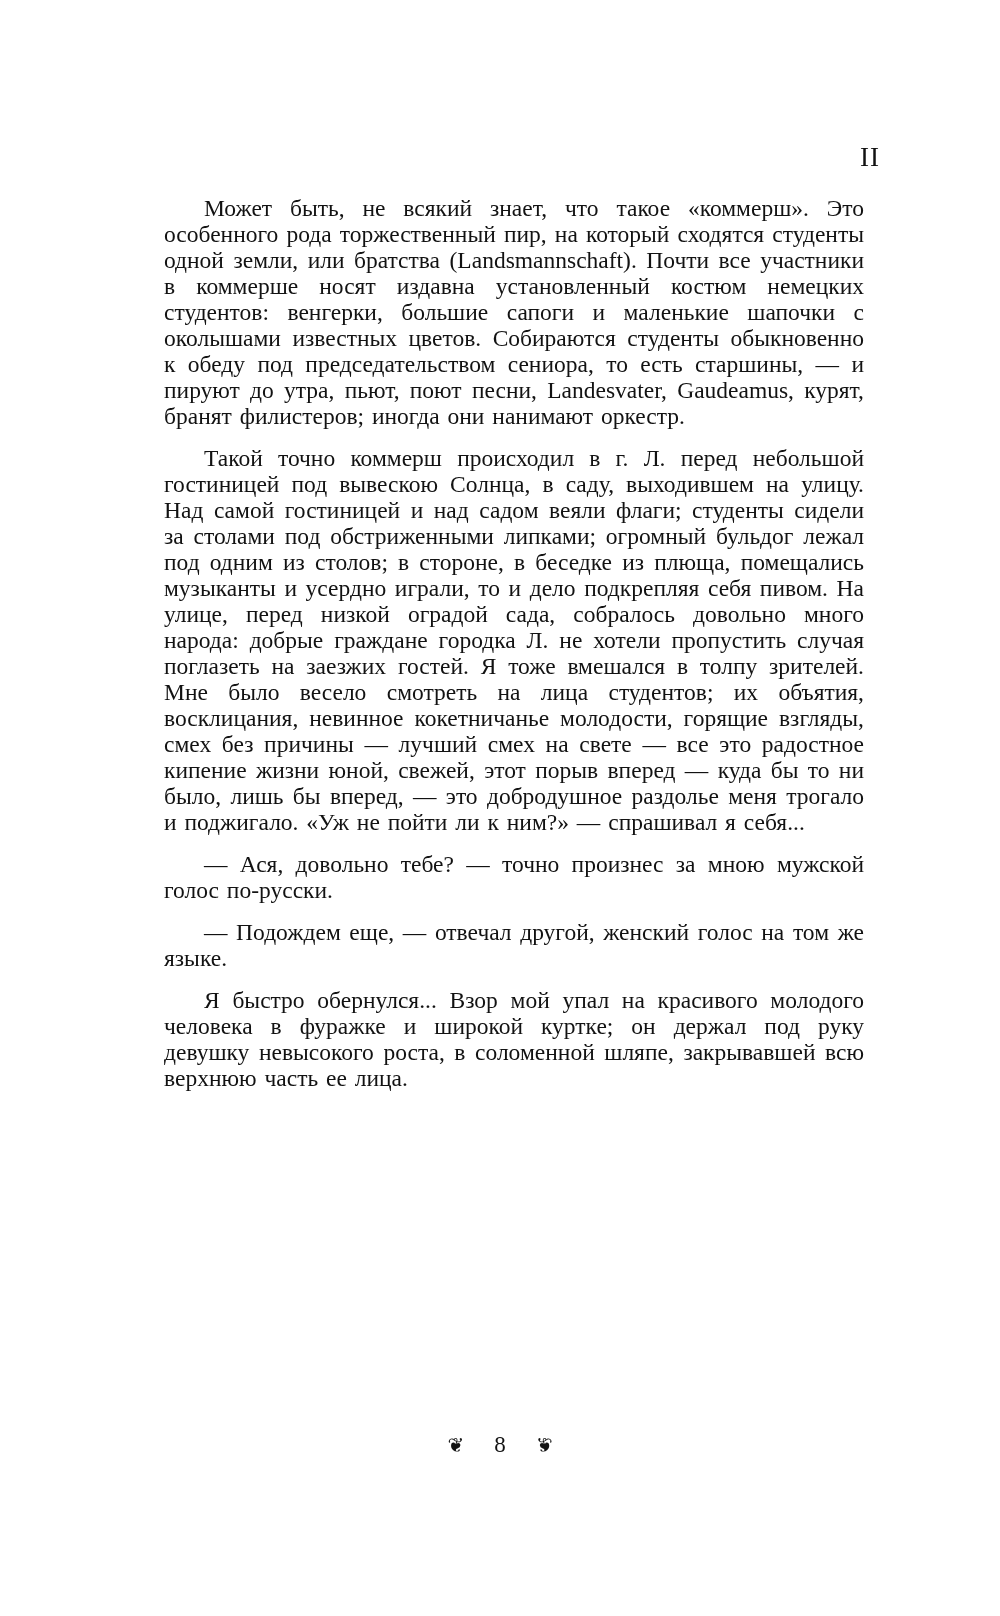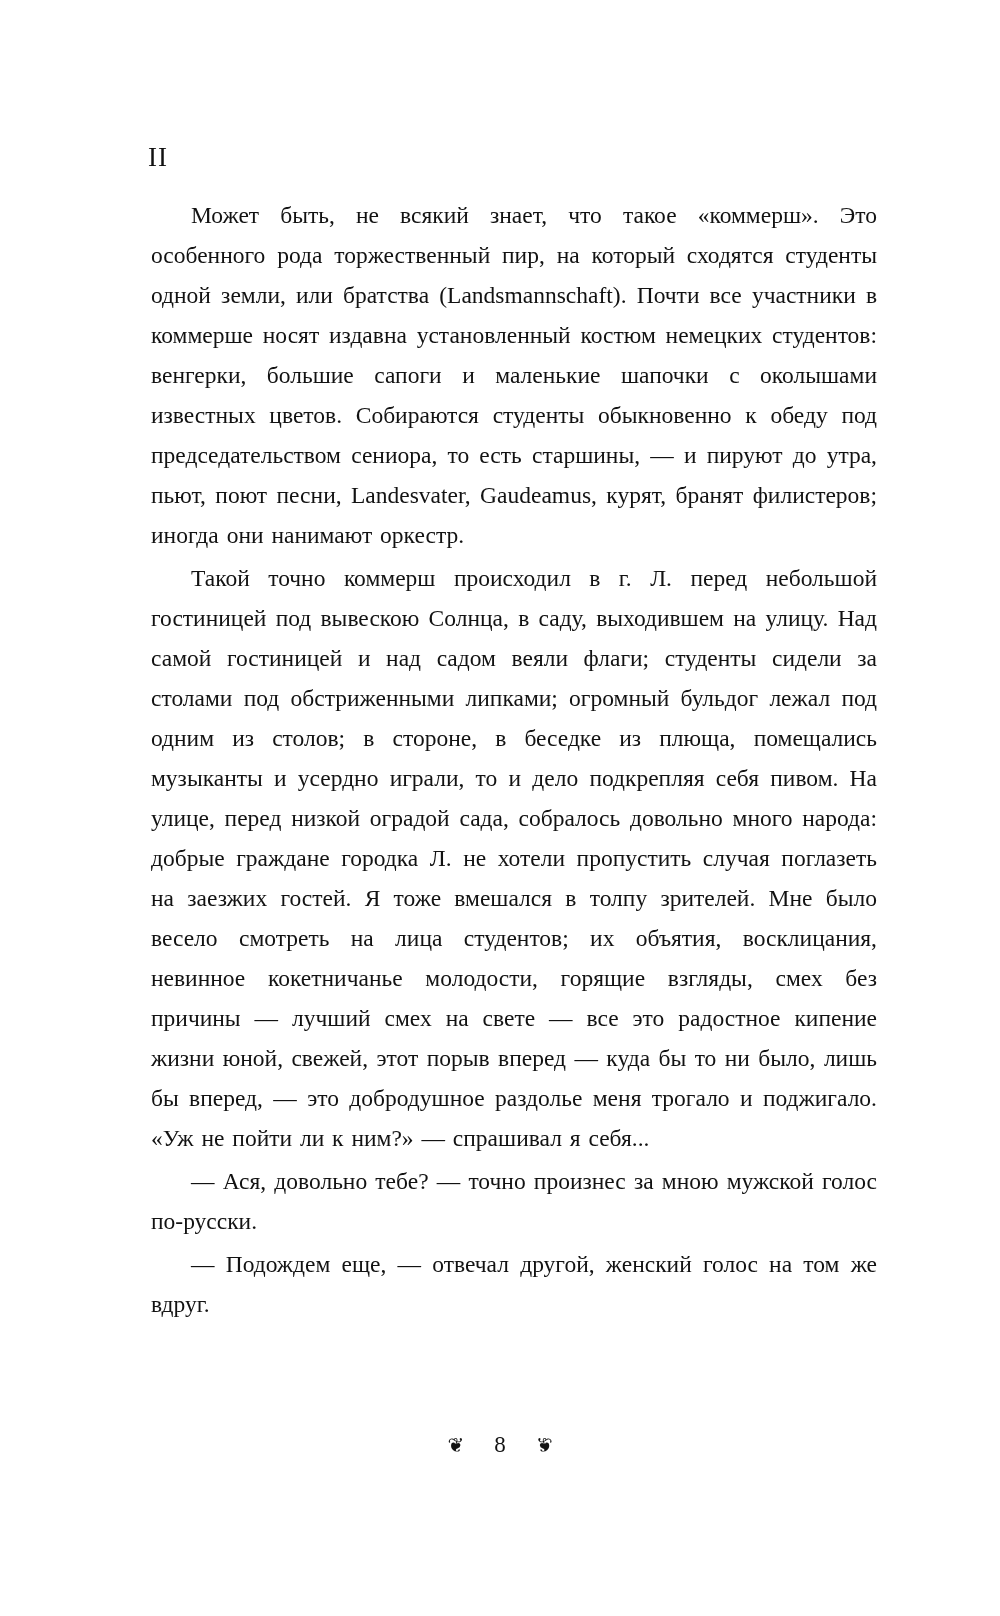--- a/index.html
+++ b/index.html
@@ -15,30 +15,30 @@
     color: #121212;
     overflow: hidden;
   }
   .book-page {
     position: absolute;
     left: 148px;
     top: 142px;
     width: 732px;
   }
   .chapter-heading {
-    text-align: left;
+    text-align: right;
     font-size: 27px;
     font-weight: 400;
     letter-spacing: 1px;
     margin: 0 0 22px 0;
   }
   .body-text p {
-    margin: 3px;
+    margin: 16px;
     font-size: 23.5px;
-    line-height: 40px;
+    line-height: 26px;
     text-indent: 40px;
     text-align: justify;
     word-spacing: 2px;
   }
   .page-footer {
     position: absolute;
     top: 1432px;
     left: 0;
     width: 1000px;
     display: flex;
@@ -62,21 +62,22 @@
 </head>
 <body>
 
 <div class="book-page">
   <h1 class="chapter-heading">II</h1>
 
   <div class="body-text">
     <p>Может быть, не всякий знает, что такое «коммерш». Это особенного рода торжественный пир, на который сходятся студенты одной земли, или братства (Landsmannschaft). Почти все участники в коммерше носят издавна установленный костюм немецких студентов: венгерки, большие сапоги и маленькие шапочки с околышами известных цветов. Собираются студенты обыкновенно к обеду под председательством сениора, то есть старшины, — и пируют до утра, пьют, поют песни, Landesvater, Gaudeamus, курят, бранят филистеров; иногда они нанимают оркестр.</p>
     <p>Такой точно коммерш происходил в г. Л. перед небольшой гостиницей под вывескою Солнца, в саду, выходившем на улицу. Над самой гостиницей и над садом веяли флаги; студенты сидели за столами под обстриженными липками; огромный бульдог лежал под одним из столов; в стороне, в беседке из плюща, помещались музыканты и усердно играли, то и дело подкрепляя себя пивом. На улице, перед низкой оградой сада, собралось довольно много народа: добрые граждане городка Л. не хотели пропустить случая поглазеть на заезжих гостей. Я тоже вмешался в толпу зрителей. Мне было весело смотреть на лица студентов; их объятия, восклицания, невинное кокетничанье молодости, горящие взгляды, смех без причины — лучший смех на свете — все это радостное кипение жизни юной, свежей, этот порыв вперед — куда бы то ни было, лишь бы вперед, — это добродушное раздолье меня трогало и поджигало. «Уж не пойти ли к ним?» — спрашивал я себя...</p>
     <p>— Ася, довольно тебе? — точно произнес за мною мужской голос по-русски.</p>
-    <p>— Подождем еще, — отвечал другой, женский голос на том же вдруг.</p>
+    <p>— Подождем еще, — отвечал другой, женский голос на том же языке.</p>
+    <p>Я быстро обернулся... Взор мой упал на красивого молодого человека в фуражке и широкой куртке; он держал под руку девушку невысокого роста, в соломенной шляпе, закрывавшей всю верхнюю часть ее лица.</p>
   </div>
 </div>
 
 <div class="page-footer">
   <span class="ornament">❦</span>
   <span class="page-number">8</span>
   <span class="ornament flip">❦</span>
 </div>
 
 </body></html>

